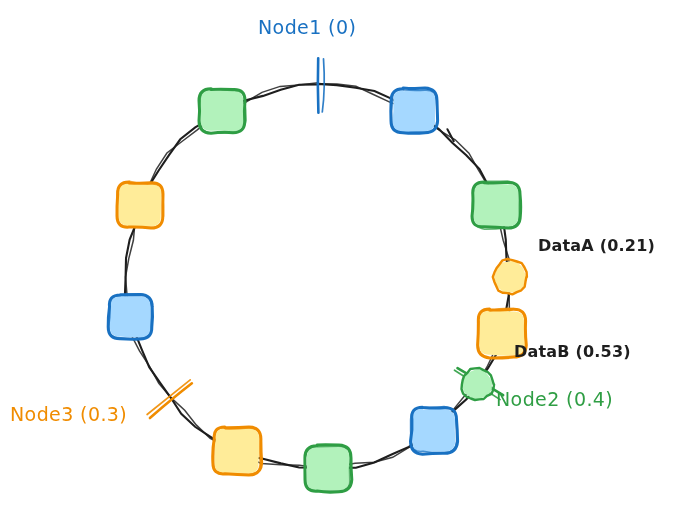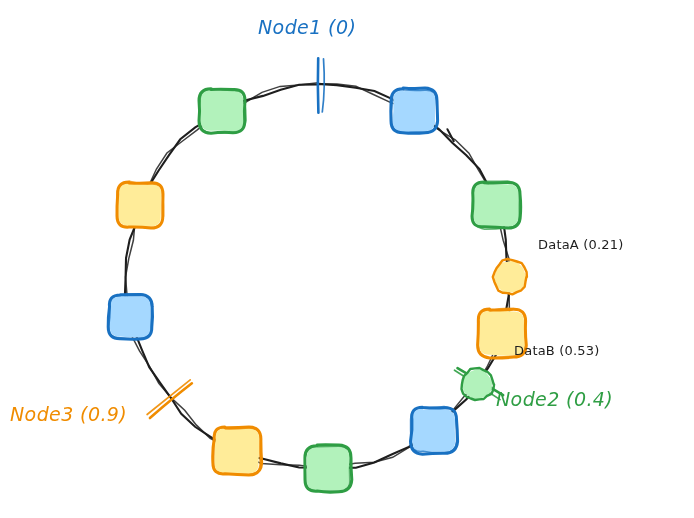--- a/index.html
+++ b/index.html
@@ -23,29 +23,29 @@
     left: 0;
     top: 0;
     width: 694px;
     height: 518px;
   }
   .hand-label {
     position: absolute;
     white-space: nowrap;
     font-family: "DejaVu Sans", sans-serif;
     font-size: 19px;
-    font-style: italic;
     letter-spacing: 0.4px;
     line-height: 1;
     user-select: none;
   }
   .label-plain {
     font-style: normal;
-    font-size: 13px;
+    font-size: 16px;
     letter-spacing: 0.2px;
+    font-weight: bold;
   }
 </style>
 </head>
 <body>
 
 <div id="canvas">
   <svg id="ring-svg" viewBox="0 0 694 518">
     <defs></defs>
     <g id="ring-group">
         <path d="M318.00,83.92 L336.90,85.12 L355.64,87.79 L374.45,90.92 L391.81,98.81 L407.70,109.18 L424.03,118.31 L439.19,129.33 L452.29,142.71 L466.29,155.30 L479.51,169.08 L488.46,185.89 L496.12,203.22 L503.22,220.81 L505.77,239.65 L506.45,258.44 L508.81,277.00 L508.65,295.78 L505.38,314.27 L502.86,333.08 L497.99,351.55 L488.11,367.93 L477.58,383.63 L466.69,399.03 L452.60,411.60 L438.05,423.28 L424.45,436.32 L408.81,446.90 L391.54,454.54 L374.29,462.57 L355.94,467.74 L336.80,467.83 L318.00,467.80 L299.23,467.54 L280.93,463.39 L262.85,458.82 L244.17,455.25 L226.71,447.79 L210.93,437.23 L195.07,426.79 L181.26,413.74 L170.83,397.78 L159.98,382.58 L149.25,367.20 L141.92,349.94 L134.93,332.53 L127.55,314.88 L124.89,296.02 L125.60,277.00 L126.03,258.09 L129.67,239.54 L136.75,222.02 L142.38,204.25 L148.63,186.47 L158.64,170.52 L169.15,154.84 L180.27,139.27 L195.22,127.39 L211.67,117.87 L227.59,107.86 L244.90,100.52 L263.06,95.89 L280.74,89.67 L299.06,84.69 L318.00,84.34 " fill="none" stroke="#1e1e1e" stroke-width="2.1" stroke-linecap="round" opacity="1"></path>
@@ -124,15 +124,15 @@
           <path d="M129.5,181.2 Q140.8,184.6 150.5,184.0 Q162.5,182.6 162.5,194.6 Q163.9,204.9 163.5,215.6 Q162.5,227.6 150.5,227.6 Q140.1,226.8 129.5,226.7 Q117.5,227.6 117.5,215.6 Q116.9,206.6 116.9,194.6 Q117.5,182.6 129.5,182.6 Z" fill="none" stroke="#f08c00" stroke-width="1.6" opacity="0.75" stroke-linecap="round" stroke-linejoin="round"></path>
         </g>
       </g>
   </svg>
 
   <div id="label-layer">
       <div class="hand-label" style="left: 258px; top: 18px; color: rgb(25, 113, 194);">Node1 (0)</div>
       <div class="hand-label label-plain" style="left: 538px; top: 238px; color: rgb(30, 30, 30);">DataA (0.21)</div>
       <div class="hand-label label-plain" style="left: 514px; top: 344px; color: rgb(30, 30, 30);">DataB (0.53)</div>
       <div class="hand-label" style="left: 496px; top: 390px; color: rgb(47, 158, 68);">Node2 (0.4)</div>
-      <div class="hand-label" style="left: 10px; top: 405px; color: rgb(240, 140, 0);">Node3 (0.9)</div>
+      <div class="hand-label" style="left: 10px; top: 405px; color: rgb(240, 140, 0);">Node3 (0.3)</div>
     </div>
 </div>
 
 </body></html>

